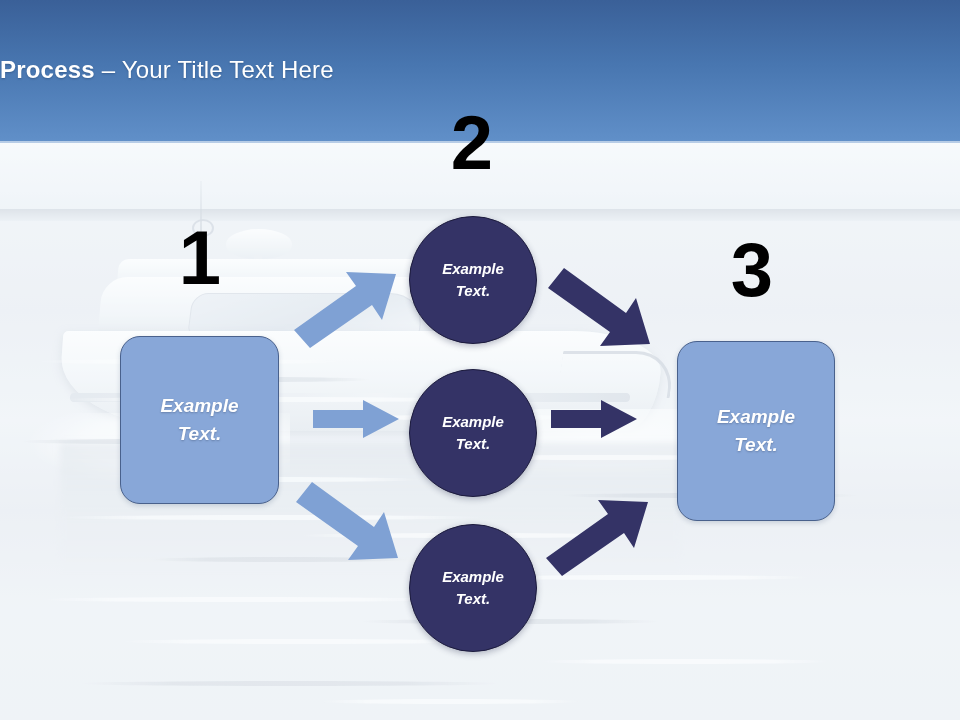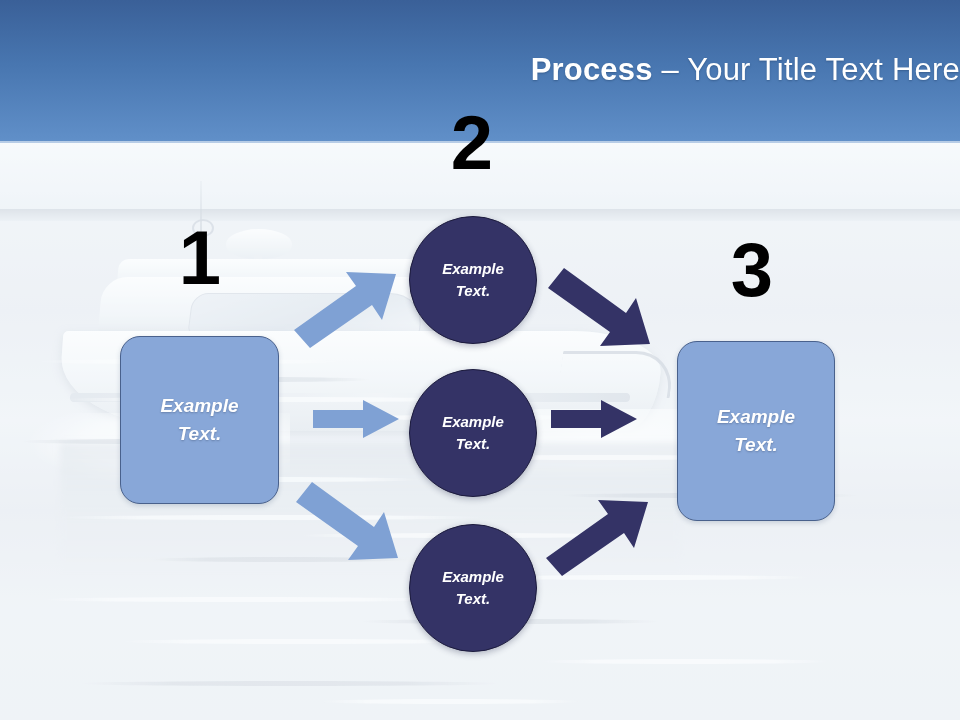--- a/index.html
+++ b/index.html
@@ -134,22 +134,22 @@
   .header-band-b {
     position:absolute; left:35px; top:0; width:40px; height:143px;
     background: linear-gradient(180deg,#2f5party 0%, #35629a 0%, #3b6cab 55%, #4478bb 100%);
   }
   .header-underline {
     position:absolute; left:0; top:141px; width:960px; height:2px;
     background: rgba(255,255,255,.55);
   }
   .slide-title {
     position:absolute; left:0; top:50px; width:960px;
-    text-align:right; color:#ffffff;
-    font-size:31px; line-height:40px; letter-spacing:.2px;
+    text-align:left; color:#ffffff;
+    font-size:24px; line-height:40px; letter-spacing:.2px;
     text-shadow: 0 1px 2px rgba(20,45,80,.35);
     white-space: nowrap;
   }
   .slide-title .strong { font-weight:700; }
   .slide-title .light  { font-weight:400; }
 
   
   .step-num {
     position:absolute; color:#000000; font-weight:700;
     font-size:76px; line-height:76px; text-align:center;

